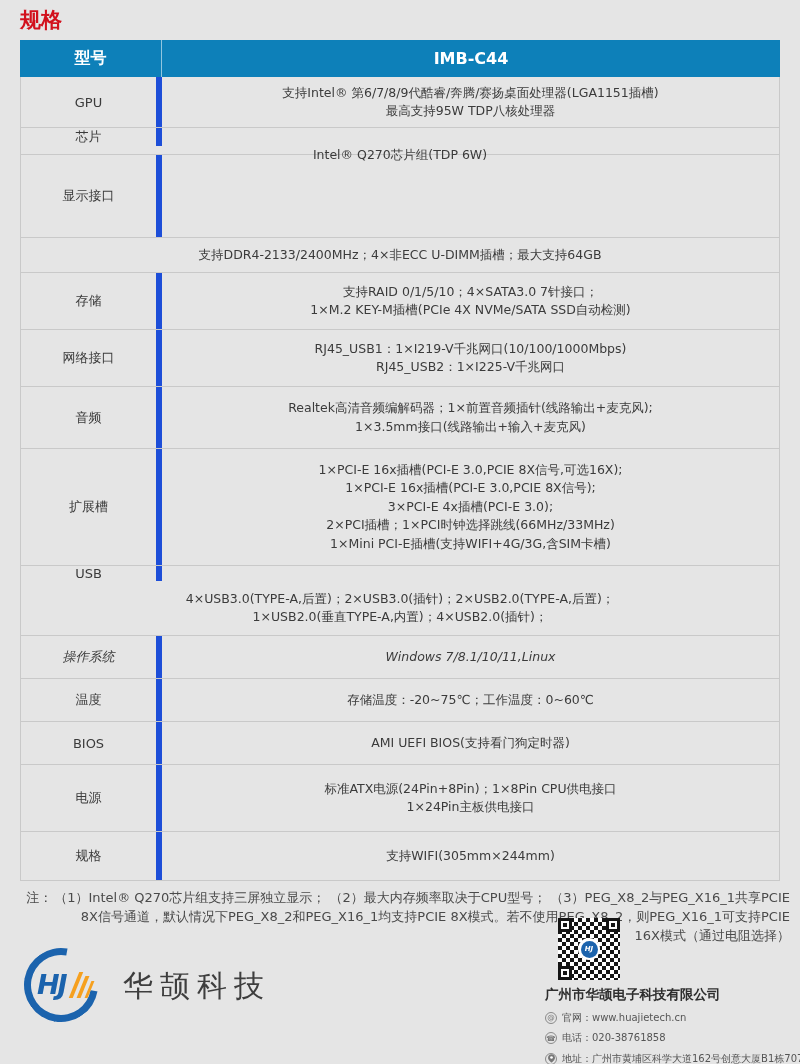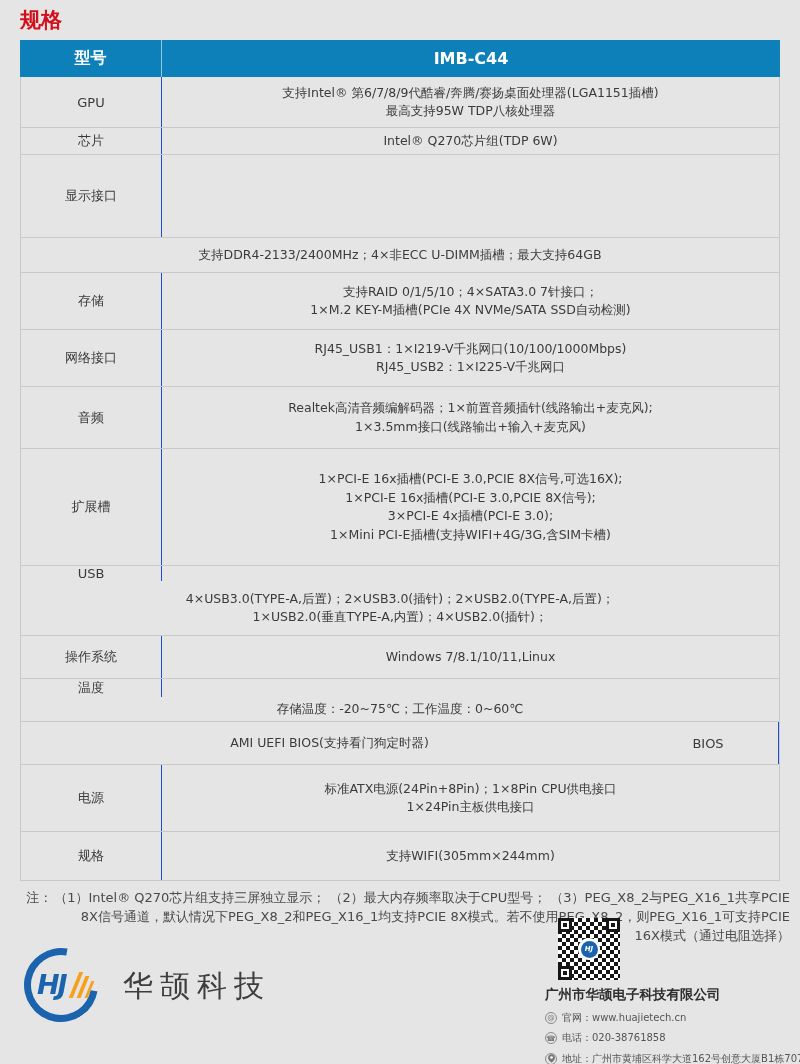--- a/index.html
+++ b/index.html
@@ -12,21 +12,21 @@
   
   .spec-table { position:absolute; left:20px; top:40px; width:760px; }
   .thead { display:flex; height:37px; background:#0d80b9; }
   .th { display:flex; align-items:center; justify-content:center; color:#fff; font-size:16px; font-weight:bold; }
   .th.lab { width:142px; border-right:1px solid rgba(255,255,255,.55); }
   .th.val { flex:1; }
   .tbody { border:1px solid #c9c9c9; border-top:none; }
   .tr { display:flex; border-bottom:1px solid #c9c9c9; }
   .tr:last-child { border-bottom:none; }
   .td { color:#3b3b3b; }
-  .td.lab { width:141px; border-right:1px solid #1d4ed8; display:flex; align-items:center; justify-content:center; font-size:13px; }
+  .td.lab { width:141px; border-right:6px solid #1d4ed8; display:flex; align-items:center; justify-content:center; font-size:13px; }
   .td.val { flex:1; display:flex; flex-direction:column; align-items:center; justify-content:center; font-size:12.5px; line-height:18.5px; text-align:center; }
 
   
   .notes { position:absolute; left:12px; top:888px; width:778px; font-size:13px; line-height:19px; color:#4a4a4a; padding-left:43px; text-indent:-43px;text-align:right; }
   .notes .prefix { margin-right:2px; }
 
   
   .logo-mark { position:absolute; left:24px; top:948px; width:74px; height:74px; }
   .logo-arc { position:absolute; inset:0; border:7px solid #1b63ad; border-top-color:transparent; border-radius:50%; transform:rotate(55deg); }
   .logo-hj { position:absolute; left:13px; top:21px; font-size:27px; font-weight:bold; font-style:italic; color:#1b63ad; letter-spacing:-2px; }
@@ -66,21 +66,21 @@
       <div class="th val">IMB-C44</div>
     </div>
     <div class="tbody" id="rows">
         <div class="tr" style="height: 51px;">
           <div class="td lab">GPU</div>
           <div class="td val">
             <div class="line">支持Intel® 第6/7/8/9代酷睿/奔腾/赛扬桌面处理器(LGA1151插槽)</div>
             <div class="line">最高支持95W TDP八核处理器</div>
           </div>
         </div>
-        <div class="tr" style="height: 27px;">
+        <div class="tr" style="height: 27px; flex-direction: column;">
           <div class="td lab">芯片</div>
           <div class="td val">
             <div class="line">Intel® Q270芯片组(TDP 6W)</div>
           </div>
         </div>
         <div class="tr" style="height: 83px;">
           <div class="td lab">显示接口</div>
         </div>
         <div class="tr" style="height: 35px;">
           <div class="td val">
@@ -107,47 +107,48 @@
             <div class="line">Realtek高清音频编解码器；1×前置音频插针(线路输出+麦克风);</div>
             <div class="line">1×3.5mm接口(线路输出+输入+麦克风)</div>
           </div>
         </div>
         <div class="tr" style="height: 117px;">
           <div class="td lab">扩展槽</div>
           <div class="td val">
             <div class="line">1×PCI-E 16x插槽(PCI-E 3.0,PCIE 8X信号,可选16X);</div>
             <div class="line">1×PCI-E 16x插槽(PCI-E 3.0,PCIE 8X信号);</div>
             <div class="line">3×PCI-E 4x插槽(PCI-E 3.0);</div>
+            <div class="line">2×PCI插槽；1×PCI时钟选择跳线(66MHz/33MHz)</div>
             <div class="line">1×Mini PCI-E插槽(支持WIFI+4G/3G,含SIM卡槽)</div>
           </div>
         </div>
         <div class="tr" style="height: 70px; flex-direction: column;">
           <div class="td lab">USB</div>
           <div class="td val">
             <div class="line">4×USB3.0(TYPE-A,后置)；2×USB3.0(插针)；2×USB2.0(TYPE-A,后置)；</div>
             <div class="line">1×USB2.0(垂直TYPE-A,内置)；4×USB2.0(插针)；</div>
           </div>
         </div>
+        <div class="tr" style="height: 43px; font-style: italic;">
+          <div class="td lab">操作系统</div>
+          <div class="td val">
+            <div class="line">Windows 7/8.1/10/11,Linux</div>
+          </div>
+        </div>
         <div class="tr" style="height: 43px;">
-          <div class="td lab">操作系统</div>
-          <div class="td val">
-            <div class="line">Windows 7/8.1/10/11,Linux</div>
-          </div>
-        </div>
-        <div class="tr" style="height: 43px; flex-direction: column;">
           <div class="td lab">温度</div>
           <div class="td val">
             <div class="line">存储温度：-20~75℃；工作温度：0~60℃</div>
           </div>
         </div>
         <div class="tr" style="height: 43px;">
+          <div class="td lab">BIOS</div>
           <div class="td val">
             <div class="line">AMI UEFI BIOS(支持看门狗定时器)</div>
           </div>
-          <div class="td lab">BIOS</div>
         </div>
         <div class="tr" style="height: 67px;">
           <div class="td lab">电源</div>
           <div class="td val">
             <div class="line">标准ATX电源(24Pin+8Pin)；1×8Pin CPU供电接口</div>
             <div class="line">1×24Pin主板供电接口</div>
           </div>
         </div>
         <div class="tr" style="height: 48px;">
           <div class="td lab">规格</div>

